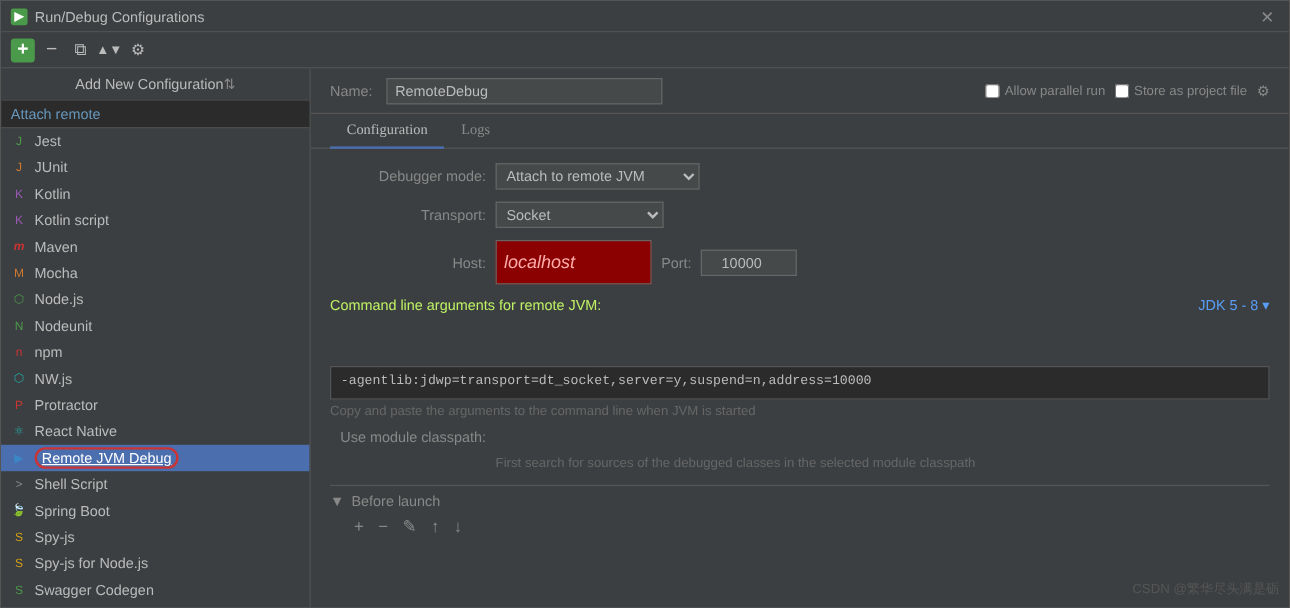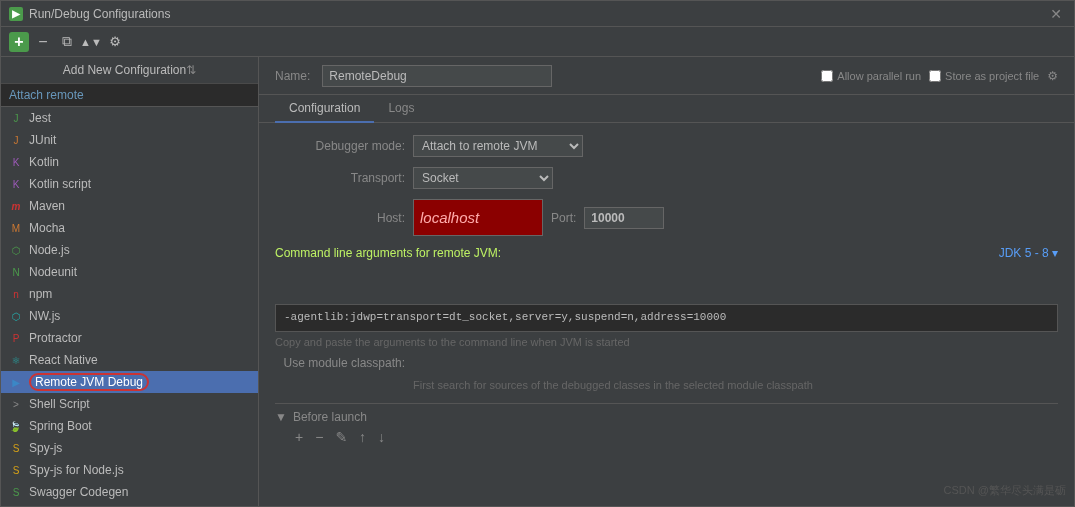--- a/index.html
+++ b/index.html
@@ -242,20 +242,21 @@
       background: #3c3f41;
     }
 
     .tab {
       padding: 6px 14px;
       cursor: pointer;
       font-size: 12px;
       color: #888;
       border-bottom: 2px solid transparent;
       margin-bottom: -1px;
+      font-family: Liberation Serif, serif;
     }
 
     .tab.active {
       color: #bbbbbb;
       border-bottom: 2px solid #4b6eaf;
     }
 
     .config-panel {
       flex: 1;
       padding: 12px 16px;
@@ -308,25 +309,24 @@
 
     .port-label {
       color: #888;
       font-size: 12px;
     }
 
     .port-input {
       background: #45494a;
       border: 1px solid #666;
       color: #bbbbbb;
-      padding: 2px 6px;
+      padding: 2px 16px;
       font-size: 12px;
       width: 80px;
       height: 22px;
-      font-weight: bold;
     }
 
     .cmd-section {
       margin-bottom: 8px;
     }
 
     .cmd-header {
       display: flex;
       justify-content: space-between;
       align-items: center;
@@ -537,21 +537,21 @@
           <span class="item-text">Protractor</span>
         </div>
 
         <div class="sidebar-item">
           <span class="item-icon icon-cyan">⚛</span>
           <span class="item-text">React Native</span>
         </div>
 
         <div class="sidebar-item selected">
           <span class="item-icon" style="color:#3b87c6;">▶</span>
-          <span class="selected-highlight" style="border-color:#cc3333;">
+          <span class="selected-highlight" style="border-color:#cc3333;text-decoration:underline;">
             <span class="item-text" style="color:white;">Remote JVM Debug</span>
           </span>
         </div>
 
         <div class="sidebar-item">
           <span class="item-icon icon-gray">&gt;</span>
           <span class="item-text">Shell Script</span>
         </div>
 
         <div class="sidebar-item">

